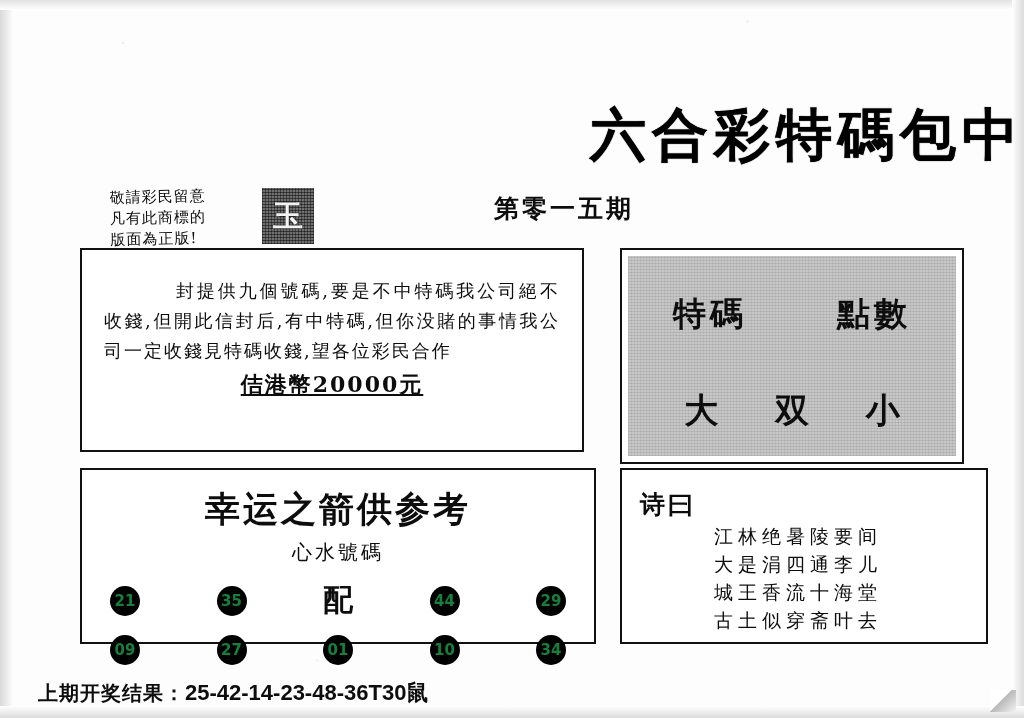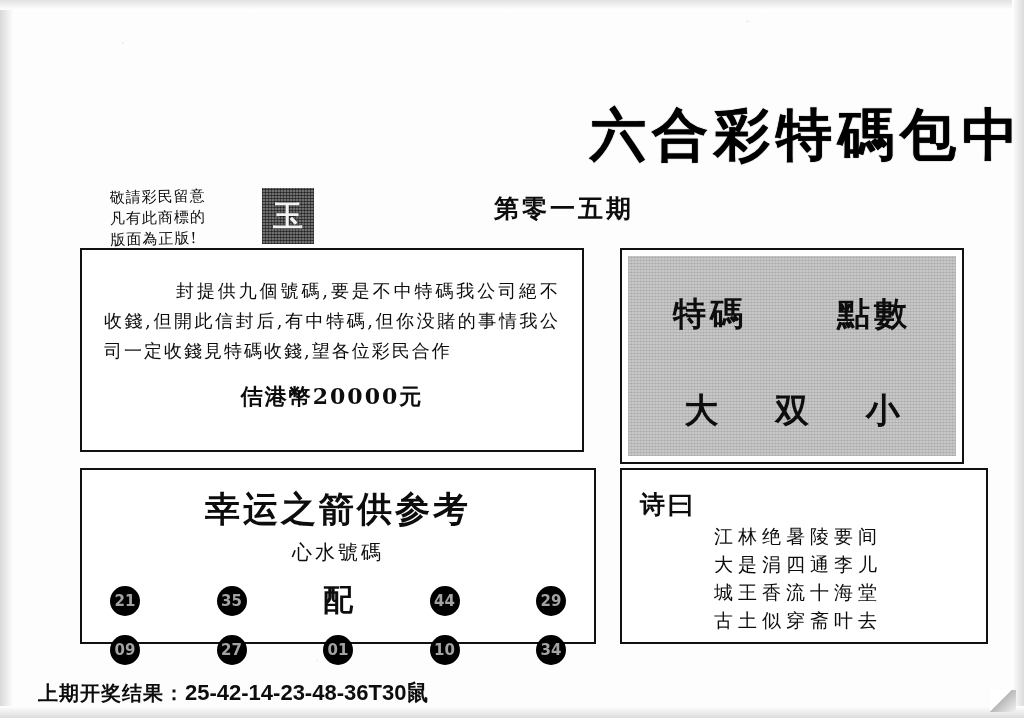--- a/index.html
+++ b/index.html
@@ -125,26 +125,27 @@
   .letter-body {
     padding: 26px 22px 0 22px;
     font-family: "DejaVu Serif", "Liberation Serif", serif;
     font-size: 18px;
     line-height: 30px;
     letter-spacing: 2px;
     text-align: justify;
   }
   .letter-body .indent { text-indent: 72px; display: block; }
   .letter-amount {
-    margin-top: 16px;
+    margin-top: 4px;
     text-align: center;
     font-size: 22px;
     font-weight: 700;
     letter-spacing: 2px;
     font-family: "DejaVu Serif", "Liberation Serif", serif;
+    text-decoration: underline;
   }
 
   
   .special-inner {
     position: absolute;
     inset: 6px;
     background:
       repeating-linear-gradient(0deg, rgba(0,0,0,0.10) 0 1px, rgba(0,0,0,0.02) 1px 3px),
       repeating-linear-gradient(90deg, rgba(0,0,0,0.08) 0 1px, rgba(0,0,0,0.02) 1px 3px),
       #cfcfcf;
@@ -191,21 +192,21 @@
     display: flex;
     justify-content: space-between;
     padding: 0 28px;
     margin-top: 14px;
     align-items: center;
   }
   .ball {
     width: 30px; height: 30px;
     border-radius: 50%;
     background: #000;
-    color: #a3a3a3;
+    color: #15803d;
     font-size: 15px;
     font-weight: 700;
     display: flex;
     align-items: center;
     justify-content: center;
     font-family: "DejaVu Sans", "Liberation Sans", sans-serif;
   }
   .pei {
     font-size: 30px;
     font-weight: 900;

